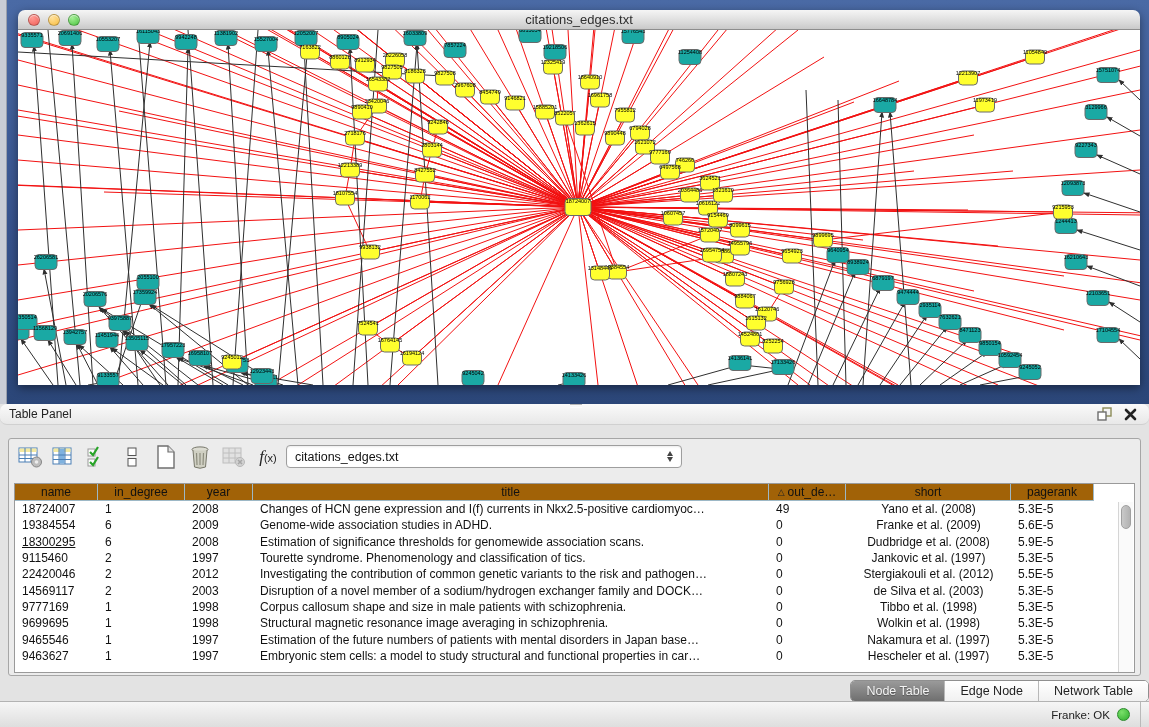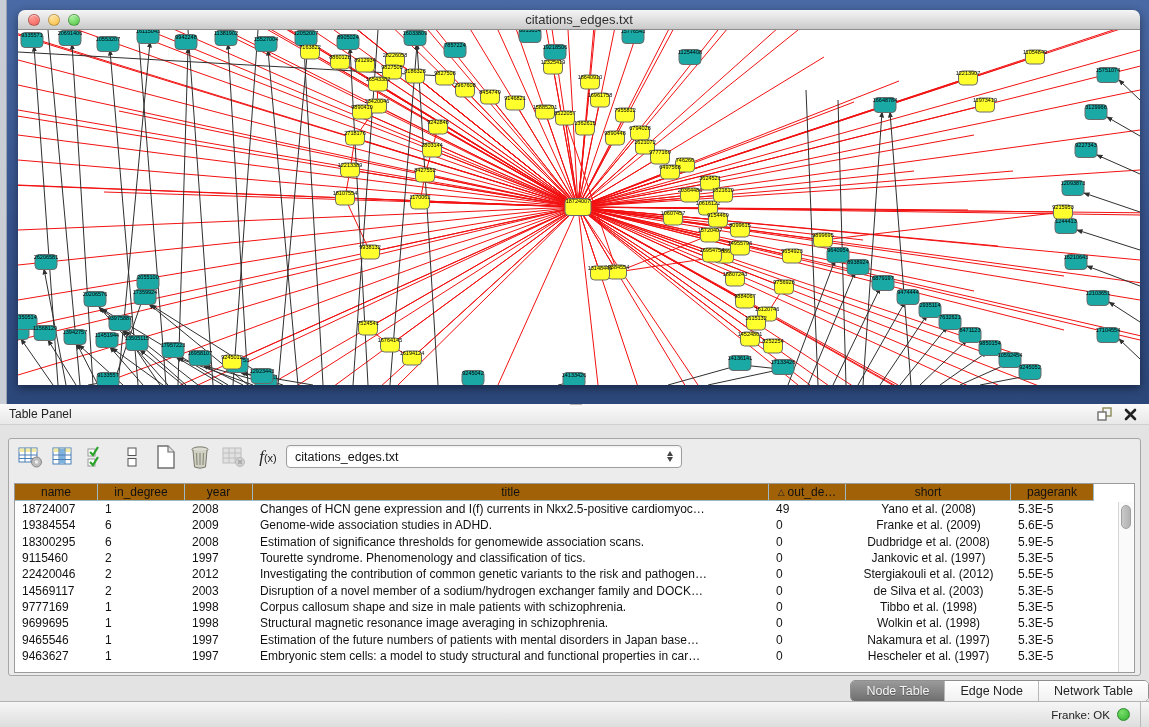--- a/index.html
+++ b/index.html
@@ -23,21 +23,21 @@
   .canvas { position:relative; width:1122px; height:355px; background:#fff; overflow:hidden; }
   .canvas svg { display:block; }
   .edge-red { stroke:#f21111; stroke-width:1; fill:none; }
   .edge-black { stroke:#2f2f2f; stroke-width:1; fill:none; }
   .node-label { font-size:5.5px; fill:#000; font-family:"Liberation Sans",sans-serif; }
 
   
   .table-panel { position:absolute; left:0; top:404px; width:1149px; height:323px; background:#e3e3e3; }
   .panel-header { height:21px; background:linear-gradient(180deg,#fafafa,#e8e8e8);
                   border-bottom:1px solid #d0d0d0; font-size:12px; color:#222;
-                  display:flex; align-items:center; padding:0 9px; }
+                  display:flex; align-items:center; padding:0 9px;border-radius:7px; }
   .panel-header .spacer { flex:1; }
   .ph-icon { width:20px; height:16px; display:flex; align-items:center; justify-content:center; margin-left:6px; cursor:pointer; }
   .grip { position:absolute; left:570px; top:0px; width:12px; height:4px; border-top:1px solid #9a9a9a; border-bottom:1px solid #fff; opacity:.7; }
 
   .main-box { position:absolute; left:8px; top:34px; width:1133px; height:238px;
               background:#ececec; border:1px solid #a6a6a6; border-radius:3px; }
   .toolbar { position:absolute; left:6px; top:4px; height:36px; display:flex; }
   .tb-icon { width:30px; height:28px; display:flex; align-items:center; justify-content:center; margin-right:4px; cursor:pointer; }
   .tb-icon.disabled { opacity:.55; }
   .fx { font-size:15px; color:#222; }
@@ -717,21 +717,21 @@
             <div class="data-row">
               <div class="cell" style="width: 83px;">19384554</div>
               <div class="cell" style="width: 87px;">6</div>
               <div class="cell" style="width: 68px;">2009</div>
               <div class="cell" style="width: 516px;">Genome-wide association studies in ADHD.</div>
               <div class="cell" style="width: 77px;">0</div>
               <div class="cell center" style="width: 165px;">Franke et al. (2009)</div>
               <div class="cell" style="width: 83px;">5.6E-5</div>
             </div>
             <div class="data-row">
-              <div class="cell" style="width: 83px;">18300295</div>
+              <div class="cell" style="width: 83px; text-decoration: underline;">18300295</div>
               <div class="cell" style="width: 87px;">6</div>
               <div class="cell" style="width: 68px;">2008</div>
               <div class="cell" style="width: 516px;">Estimation of significance thresholds for genomewide association scans.</div>
               <div class="cell" style="width: 77px;">0</div>
               <div class="cell center" style="width: 165px;">Dudbridge et al. (2008)</div>
               <div class="cell" style="width: 83px;">5.9E-5</div>
             </div>
             <div class="data-row">
               <div class="cell" style="width: 83px;">9115460</div>
               <div class="cell" style="width: 87px;">2</div>

